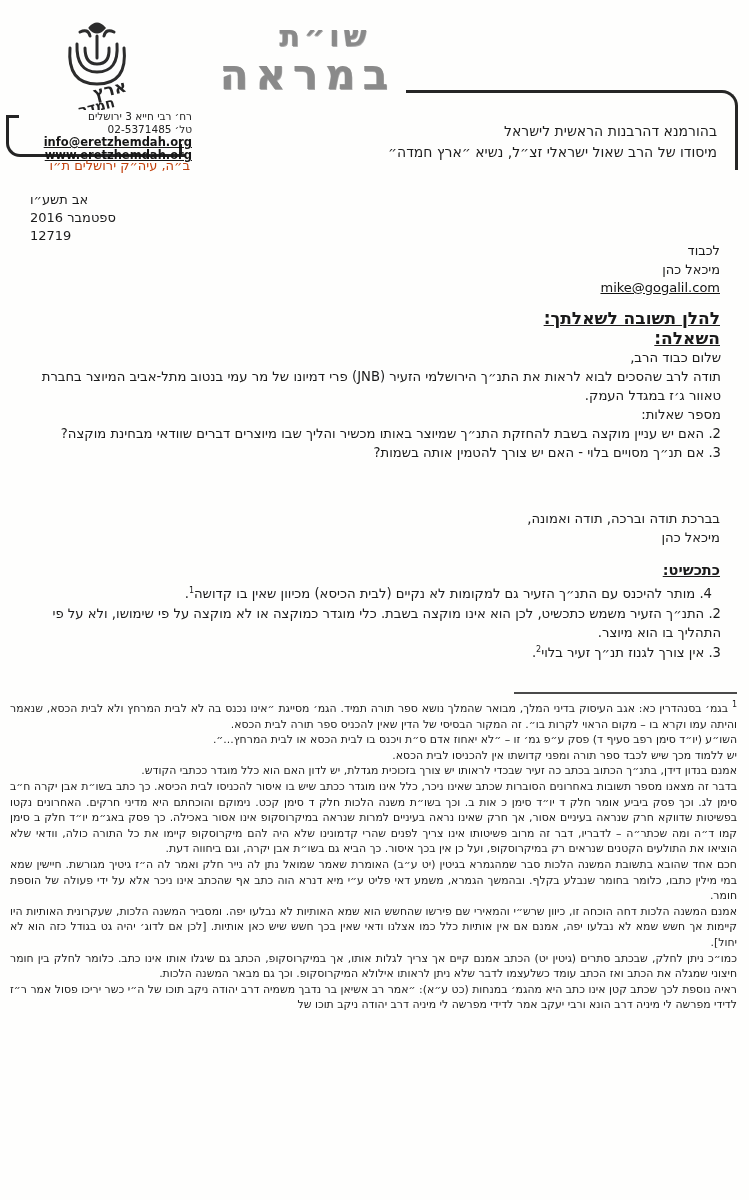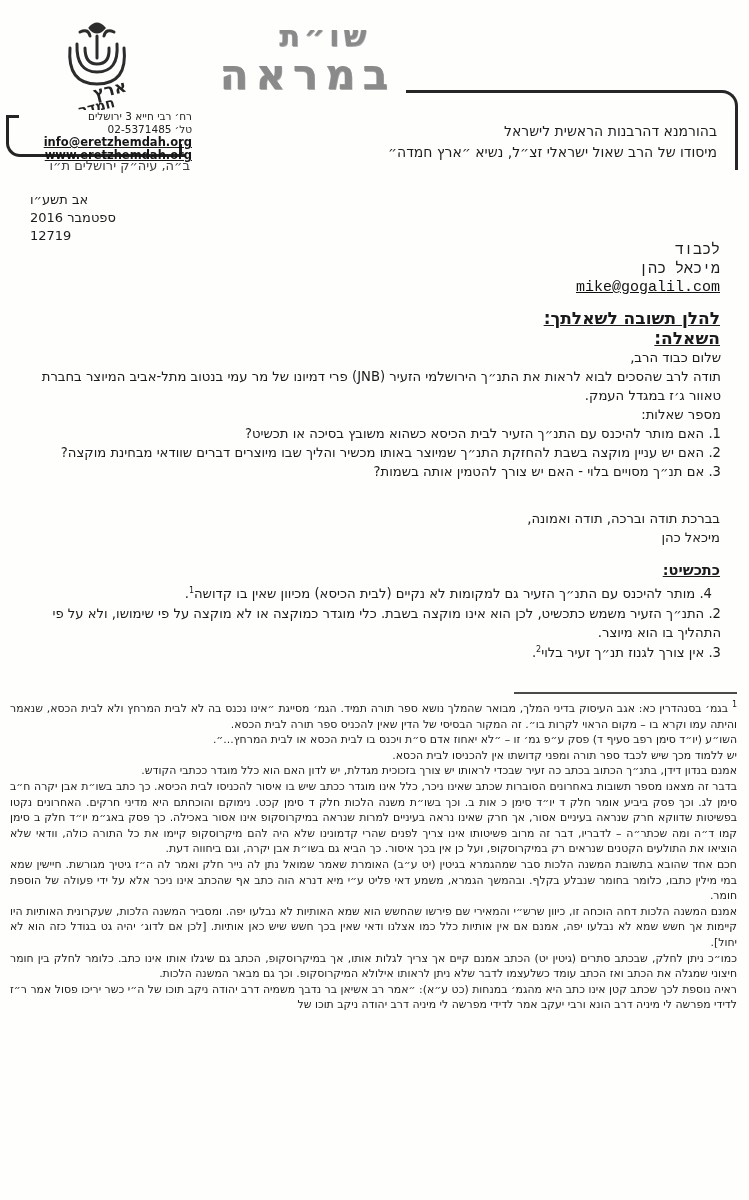--- a/index.html
+++ b/index.html
@@ -14,36 +14,36 @@
   .contact{left:14px;top:110px;width:178px;direction:rtl;text-align:right;
     font-size:10.5px;line-height:13px;color:#222;}
   .contact .ln{white-space:nowrap;}
   .contact .lnk{font-weight:bold;font-size:11.5px;text-decoration:underline;color:#161616;display:inline-block;direction:ltr;}
   .bracket-left{left:6px;top:117px;width:176px;height:37px;
     border-left:3px solid #242424;border-bottom:3px solid #242424;
     border-radius:0 0 0 14px;}
   .tick-top{left:6px;top:115px;width:13px;height:3px;background:#242424;}
   .tick-right{left:179px;top:144px;width:3px;height:10px;background:#242424;}
   .bh-line{left:18px;top:158px;width:172px;direction:rtl;text-align:right;
-    font-size:13px;color:#404040;}
+    font-size:13px;color:#c2410c;}
   .title-word{color:#8a8a8a;font-weight:bold;text-align:center;
     text-shadow:0.5px 0.5px 0 #adadad, -0.5px -0.5px 0 #c2c2c2;}
   .title-1{left:270px;top:18px;width:110px;font-size:30px;letter-spacing:4px;}
   .title-2{left:215px;top:50px;width:185px;font-size:42px;letter-spacing:7px;}
   .title-3{left:150px;top:103px;width:215px;font-size:52px;letter-spacing:13px;}
   .bracket-right{left:406px;top:90px;width:329px;height:77px;
     border-top:3px solid #262626;border-right:3px solid #262626;
     border-top-right-radius:16px;}
   .subtitle{right:32px;top:121px;width:330px;direction:rtl;text-align:right;
     font-size:14px;line-height:21px;color:#1d1d1d;}
   
   .dateblock{left:30px;top:191px;direction:rtl;text-align:left;
     font-size:13px;line-height:18px;}
   .addressee{right:29px;top:242px;direction:rtl;text-align:right;
-    font-size:15px;line-height:18.5px;font-family:Liberation Mono, monospace;}
+    font-size:13px;line-height:18.5px;}
   .addressee a{color:#111;text-decoration:underline;direction:ltr;display:inline-block;}
   .heads{right:29px;top:308px;direction:rtl;text-align:right;
     font-size:17px;line-height:20px;font-weight:bold;}
   .heads .u{text-decoration:underline;}
   
   .qblock{left:28px;right:28px;top:348px;direction:rtl;text-align:right;
     font-size:13.2px;line-height:19px;}
   .signoff{right:29px;top:509px;direction:rtl;text-align:right;
     font-size:13.2px;line-height:19px;}
   .answer-head{right:29px;top:562px;direction:rtl;text-align:right;
@@ -118,21 +118,20 @@
 
   <div class="abs heads">
     <div class="u">להלן תשובה לשאלתך:</div>
     <div class="u">השאלה:</div>
   </div>
 
   <div class="abs qblock">
     <div>שלום כבוד הרב,</div>
     <div>תודה לרב שהסכים לבוא לראות את התנ״ך הירושלמי הזעיר (JNB) פרי דמיונו של מר עמי בנטוב מתל-אביב המיוצר בחברת טאוור ג׳ז במגדל העמק.</div>
     <div>מספר שאלות:</div>
-    <div>1. האם מותר להיכנס עם התנ״ך הזעיר לבית הכיסא כשהוא משובץ בסיכה או תכשיט?</div>
     <div>2. האם יש עניין מוקצה בשבת להחזקת התנ״ך שמיוצר באותו מכשיר והליך שבו מיוצרים דברים שוודאי מבחינת מוקצה?</div>
     <div>3. אם תנ״ך מסויים בלוי - האם יש צורך להטמין אותה בשמות?</div>
   </div>
 
   <div class="abs signoff">
     <div>בברכת תודה וברכה, תודה ואמונה,</div>
     <div>מיכאל כהן</div>
   </div>
 
   <div class="abs answer-head">

